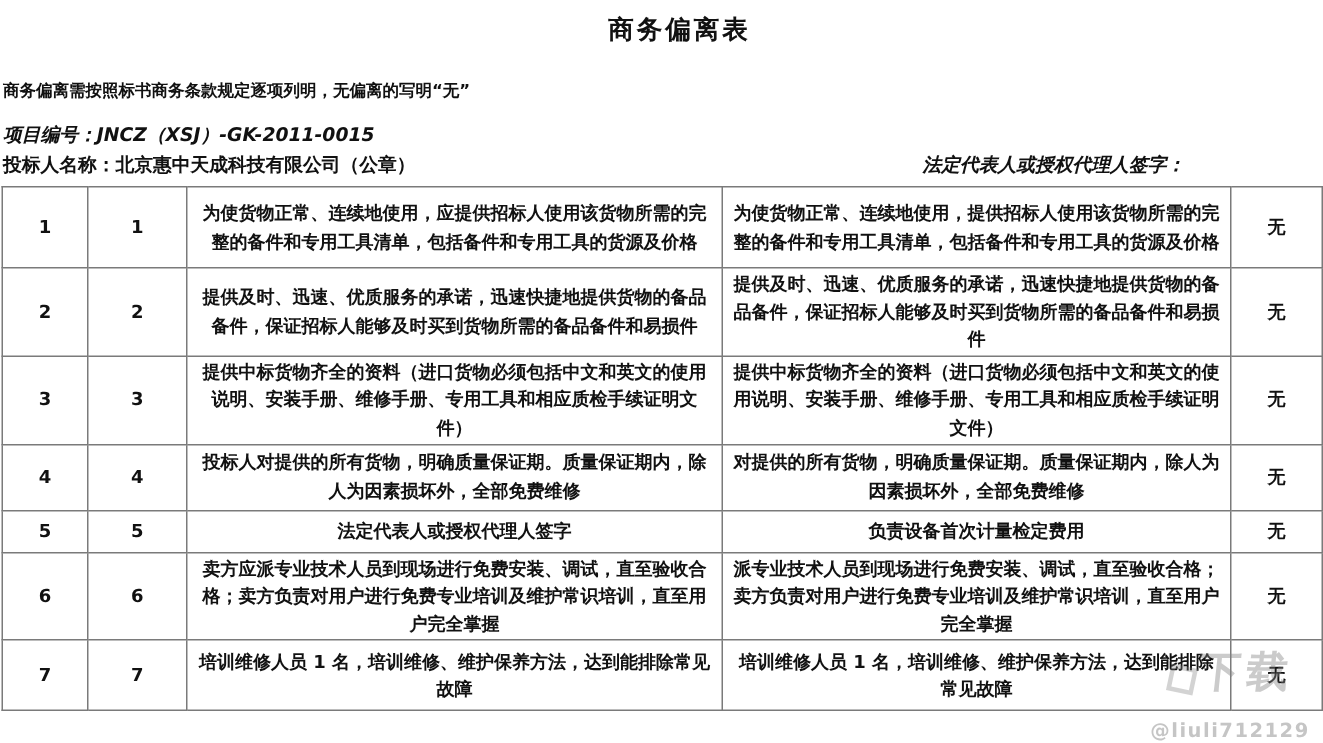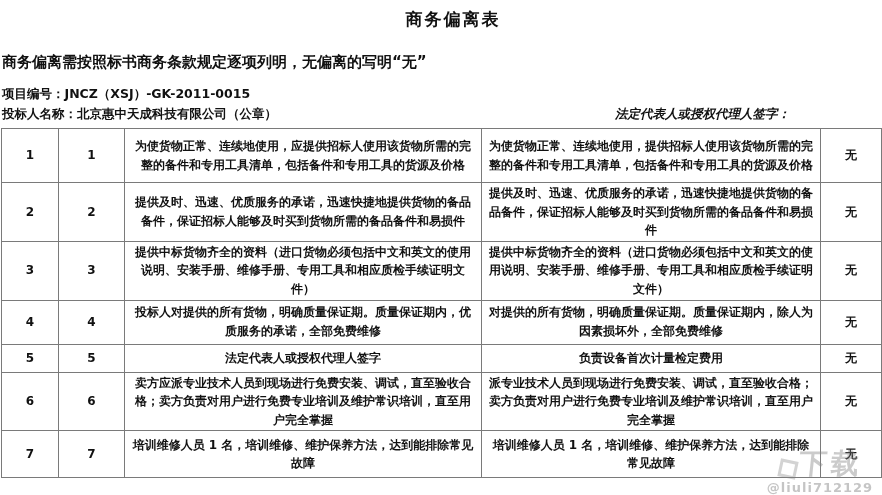--- a/index.html
+++ b/index.html
@@ -14,28 +14,29 @@
   .doc { position: relative; width: 882px; height: 495px; background: #ffffff; }
 
   .title {
     text-align: center;
     font-size: 17px;
     letter-spacing: 2px;
     padding-top: 8px;
     padding-left: 24px;
   }
   .instruction {
-    font-size: 15px;
+    font-size: 11px;
     margin-top: 22px;
     margin-left: 2px;
   }
   .project-line {
     font-size: 12.5px;
     margin-top: 14px;
     margin-left: 2px;
+    font-style: italic;
   }
   .info-row {
     display: flex;
     font-size: 12.5px;
     margin-top: 3px;
     margin-left: 2px;
     gap: 40px;
   }
   .bidder { flex: 1; }
   .signer { margin-right: 92px; white-space: nowrap; font-style: italic; }
@@ -85,21 +86,21 @@
     width: 18px; height: 18px;
     border: 3px solid rgba(130,130,130,0.35);
     transform: rotate(12deg);
     vertical-align: middle;
     margin: 0 2px;
   }
   .wm-handle {
     font-size: 13px;
     color: rgba(150,150,150,0.55);
     letter-spacing: 1px;
-    margin-top: 0;
+    margin-top: 16px;
     text-align: center;
   }
 </style>
 </head>
 <body>
 
 <div class="doc">
 
   <div class="title">商务偏离表</div>
 
@@ -138,21 +139,21 @@
     <tr style="height:54px">
       <td>3</td>
       <td>3</td>
       <td>提供中标货物齐全的资料（进口货物必须包括中文和英文的使用说明、安装手册、维修手册、专用工具和相应质检手续证明文件）</td>
       <td>提供中标货物齐全的资料（进口货物必须包括中文和英文的使用说明、安装手册、维修手册、专用工具和相应质检手续证明文件）</td>
       <td>无</td>
     </tr>
     <tr style="height:44px">
       <td>4</td>
       <td>4</td>
-      <td>投标人对提供的所有货物，明确质量保证期。质量保证期内，优质服务的承诺，全部免费维修</td>
+      <td>投标人对提供的所有货物，明确质量保证期。质量保证期内，除人为因素损坏外，全部免费维修</td>
       <td>对提供的所有货物，明确质量保证期。质量保证期内，除人为因素损坏外，全部免费维修</td>
       <td>无</td>
     </tr>
     <tr style="height:28px">
       <td>5</td>
       <td>5</td>
       <td>法定代表人或授权代理人签字</td>
       <td>负责设备首次计量检定费用</td>
       <td>无</td>
     </tr>

